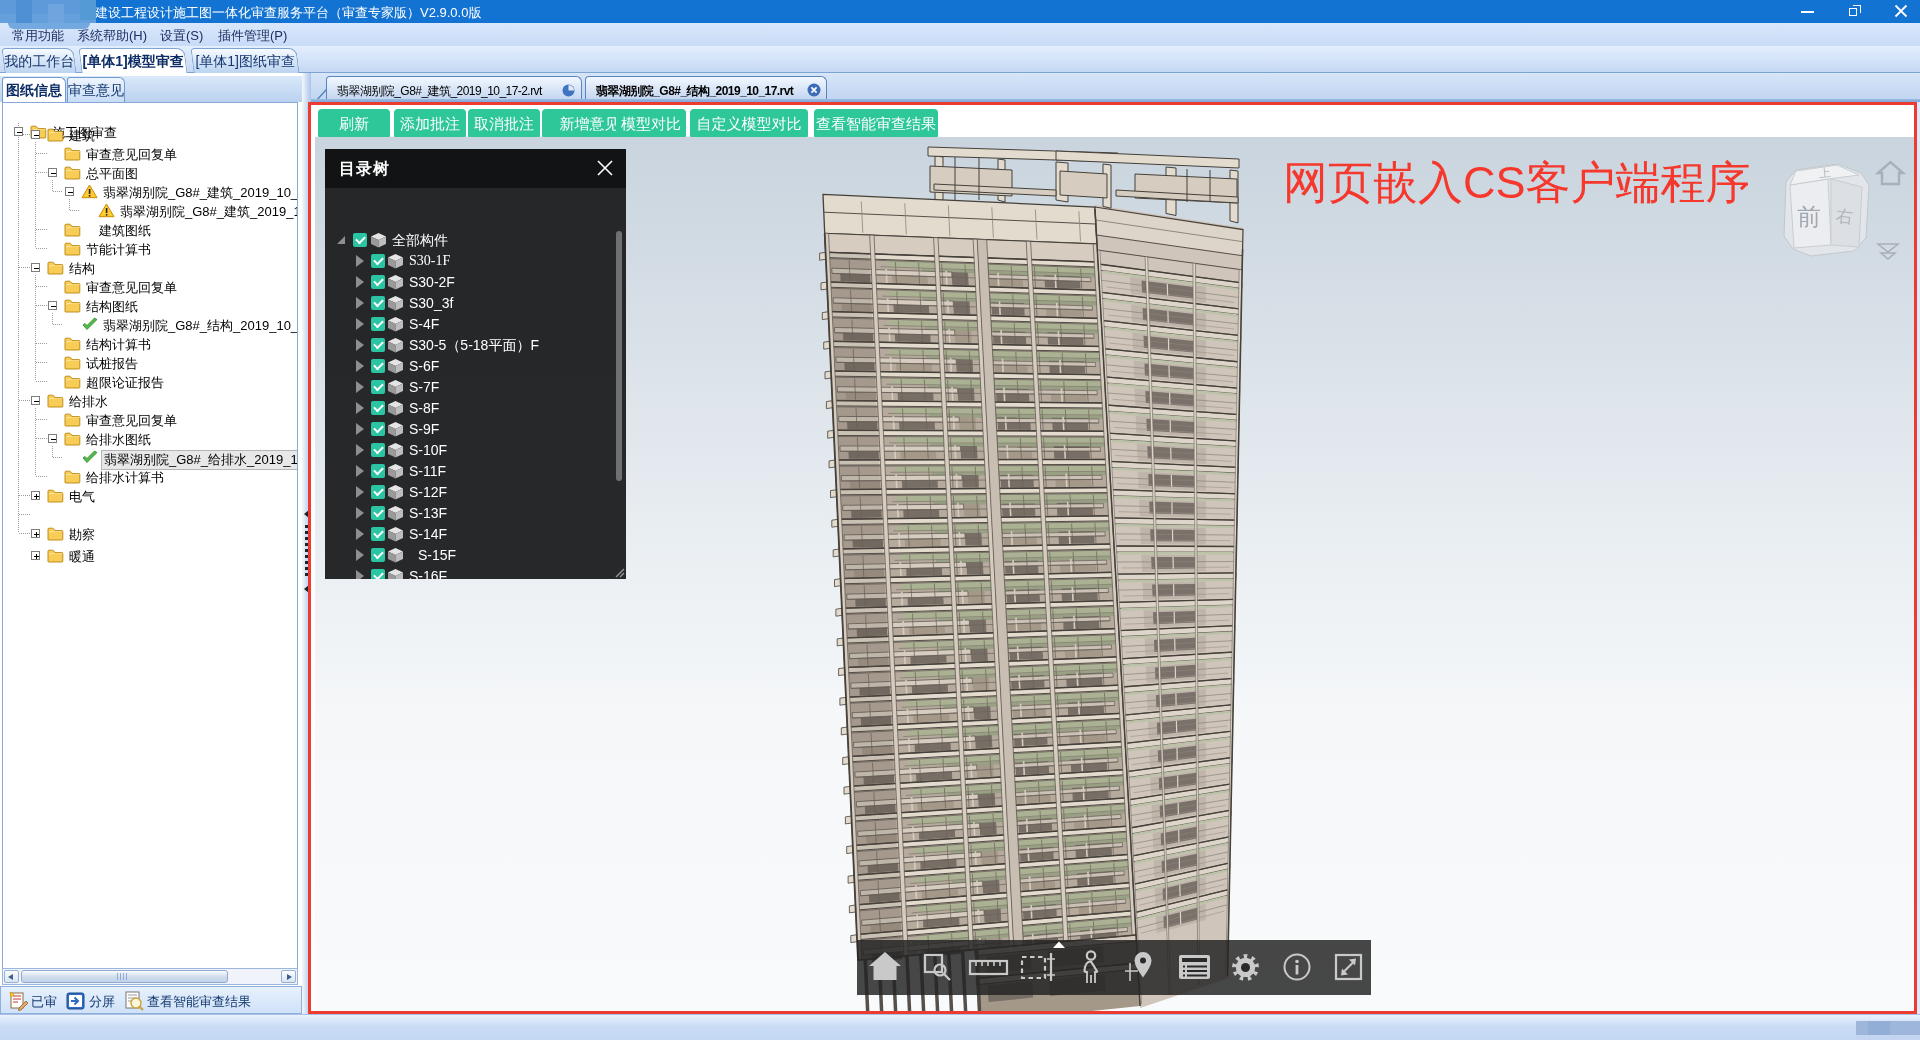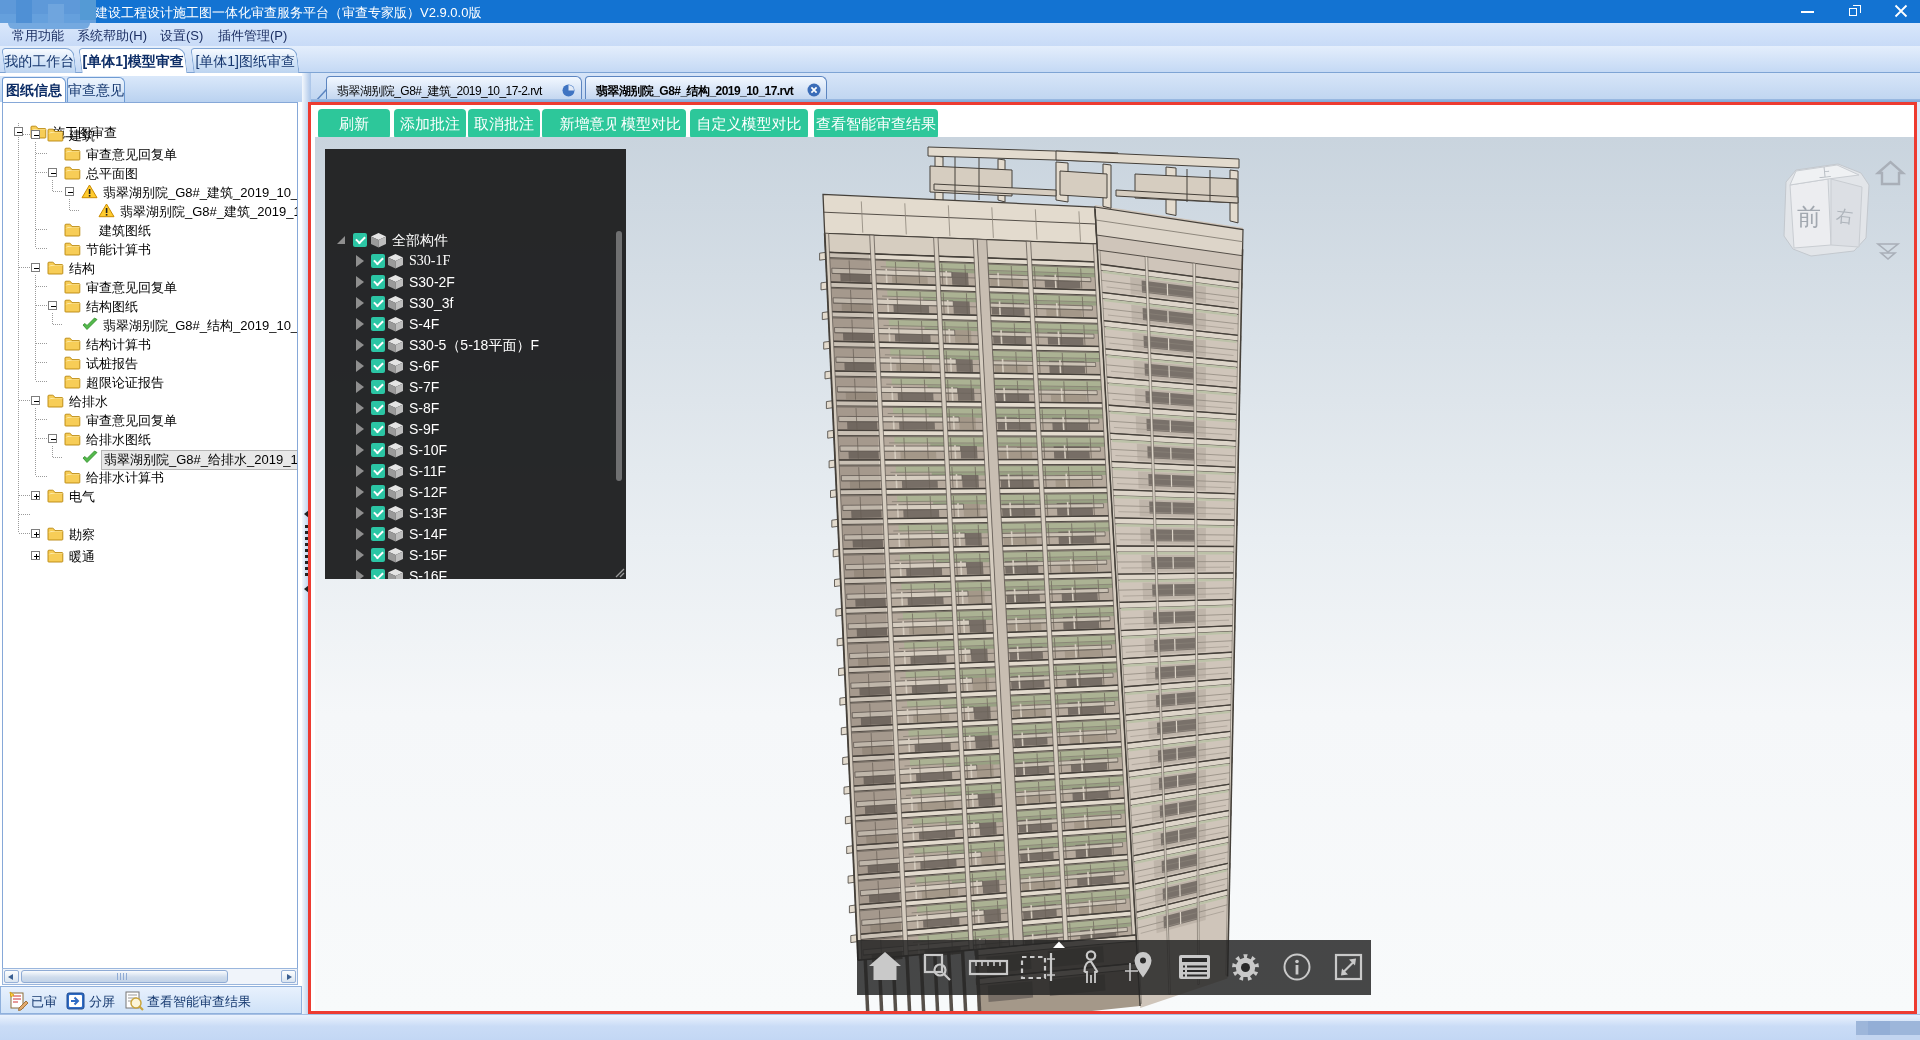--- a/index.html
+++ b/index.html
@@ -1395,20 +1395,21 @@
 <polygon points="117.0,813.4 120.5,813.4 123.8,880.9 120.3,880.9" fill="#57504a"></polygon>
 <polygon points="130.9,812.1 134.4,812.1 137.7,879.4 134.2,879.4" fill="#57504a"></polygon>
 <polygon points="144.8,810.9 148.3,810.9 151.7,878.0 148.2,878.0" fill="#57504a"></polygon>
 <polygon points="158.8,809.6 162.3,809.6 165.6,876.6 162.1,876.6" fill="#57504a"></polygon>
 <line x1="42.0" y1="820.2" x2="158.8" y2="809.6" stroke="#45403a" stroke-width="1.6"></line>
 <line x1="8.7" y1="93.3" x2="42.0" y2="820.2" stroke="#45403a" stroke-width="1.8"></line>
 <line x1="279.0" y1="69.0" x2="324.1" y2="866.0" stroke="#45403a" stroke-width="1.5"></line>
 <line x1="426.6" y1="109.2" x2="411.6" y2="836.6" stroke="#45403a" stroke-width="1.5"></line>
 </svg>
       </div>
+    <div id="redtext">网页嵌入CS客户端程序</div>
     <div id="navcube"><svg width="150" height="115" viewBox="0 0 150 115">
 <path d="M30 18 L72 12 L95 21 L103 33 L100 86 L88 99 L45 104 L27 97 L18 84 L20 30 Z" fill="#e2e5e9" stroke="#c3c8ce" stroke-width="1"></path>
 <path d="M24 33 L62 27 L65 93 L28 96 Z" fill="#ecedf0" stroke="#c9cdd2" stroke-width="1"></path>
 <path d="M65 27 L96 35 L93 95 L65 93 Z" fill="#dcdfe4" stroke="#c9cdd2" stroke-width="1"></path>
 <path d="M30 19 L71 13 L93 23 L62 27 L24 33 Z" fill="#eff1f3" stroke="#c9cdd2" stroke-width="1"></path>
 <text x="31" y="73" font-size="24" fill="#a2a8b0" font-family="Liberation Sans">前</text>
 <text x="70" y="70" font-size="17" fill="#aeb4bb" font-family="Liberation Sans" transform="rotate(6 78 64)">右</text>
 <text x="53" y="25" font-size="12" fill="#b6bcc2" font-family="Liberation Sans" transform="rotate(-6 58 22)">上</text>
 <path d="M112 21 L124.5 10 L137 21 L133 21 L133 32 L116 32 L116 21 Z" fill="none" stroke="#a9afb8" stroke-width="2.4"></path>
 <path d="M112 92 L132 92 L122 100 Z M115 101 L129 101 L122 107 Z" fill="none" stroke="#a9afb8" stroke-width="1.6"></path>
@@ -1446,20 +1447,26 @@
 <circle cx="440" cy="21.5" r="1.8" fill="#c9c9c9"></circle>
 <rect x="438.6" y="25" width="2.8" height="9.5" fill="#c9c9c9"></rect>
 <g fill="none" stroke="#c9c9c9" stroke-width="2.2">
 <rect x="479" y="15" width="25" height="24"></rect>
 <path d="M485.5 33 L497.5 21"></path>
 </g>
 <path d="M484 35.5 L485 28.5 L491 34.5 Z" fill="#c9c9c9"></path>
 <path d="M499 18.5 L498 25.5 L492 19.5 Z" fill="#c9c9c9"></path>
 </svg></div>
     <div id="dirtree">
+      <div class="hdr">
+          <span class="t">目录树</span>
+          <svg style="position:absolute;right:12px;top:10px" width="18" height="18" viewBox="0 0 18 18">
+            <path d="M2 2 L16 16 M16 2 L2 16" stroke="#fff" stroke-width="1.6"></path>
+          </svg>
+        </div>
       <div id="dtlist">
           <div class="drow" style="top:4px;">
             <div style="position:absolute;left:12px;top:6px;width:0;height:0;border-left:8px solid transparent;border-bottom:8px solid #8f8f8f;"></div>
             <div class="cb" style="left:28px;"></div>
             <svg style="position:absolute;left:45px;top:2px" width="17" height="16" viewBox="0 0 17 16">
               <path d="M8.5 1 L16 4.5 L8.5 8 L1 4.5 Z" fill="#e4e4e4"></path>
               <path d="M1 4.5 L8.5 8 L8.5 15.5 L1 12 Z" fill="#9a9a9a"></path>
               <path d="M16 4.5 L8.5 8 L8.5 15.5 L16 12 Z" fill="#bdbdbd"></path>
             </svg>
             <span class="lbl" style="left:67px;">全部构件</span>
@@ -1605,21 +1612,21 @@
             <span class="lbl" style="left:84px;">S-14F</span>
           </div>
           <div class="drow" style="top:319px;">
             <div style="position:absolute;left:31px;top:4px;width:0;height:0;border-top:6px solid transparent;border-bottom:6px solid transparent;border-left:8px solid #8f8f8f;"></div>
             <div class="cb" style="left:46px;"></div>
             <svg style="position:absolute;left:62px;top:2px" width="17" height="16" viewBox="0 0 17 16">
               <path d="M8.5 1 L16 4.5 L8.5 8 L1 4.5 Z" fill="#e4e4e4"></path>
               <path d="M1 4.5 L8.5 8 L8.5 15.5 L1 12 Z" fill="#9a9a9a"></path>
               <path d="M16 4.5 L8.5 8 L8.5 15.5 L16 12 Z" fill="#bdbdbd"></path>
             </svg>
-            <span class="lbl" style="left:84px;">S-15F</span>
+            <span class="lbl" style="left:93px;">S-15F</span>
           </div>
           <div class="drow" style="top:340px;">
             <div style="position:absolute;left:31px;top:4px;width:0;height:0;border-top:6px solid transparent;border-bottom:6px solid transparent;border-left:8px solid #8f8f8f;"></div>
             <div class="cb" style="left:46px;"></div>
             <svg style="position:absolute;left:62px;top:2px" width="17" height="16" viewBox="0 0 17 16">
               <path d="M8.5 1 L16 4.5 L8.5 8 L1 4.5 Z" fill="#e4e4e4"></path>
               <path d="M1 4.5 L8.5 8 L8.5 15.5 L1 12 Z" fill="#9a9a9a"></path>
               <path d="M16 4.5 L8.5 8 L8.5 15.5 L16 12 Z" fill="#bdbdbd"></path>
             </svg>
             <span class="lbl" style="left:84px;">S-16F</span>

